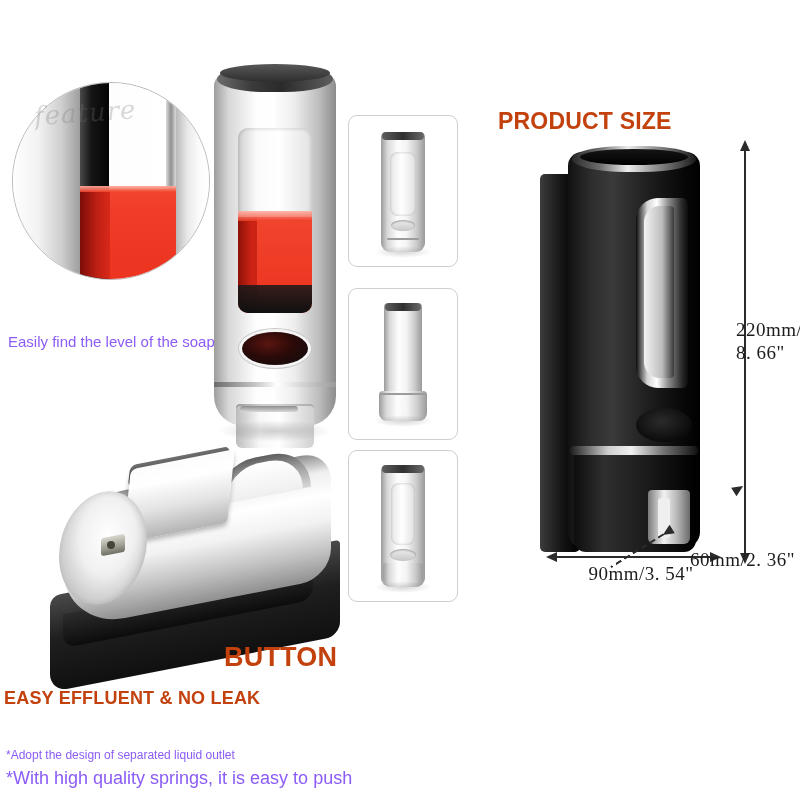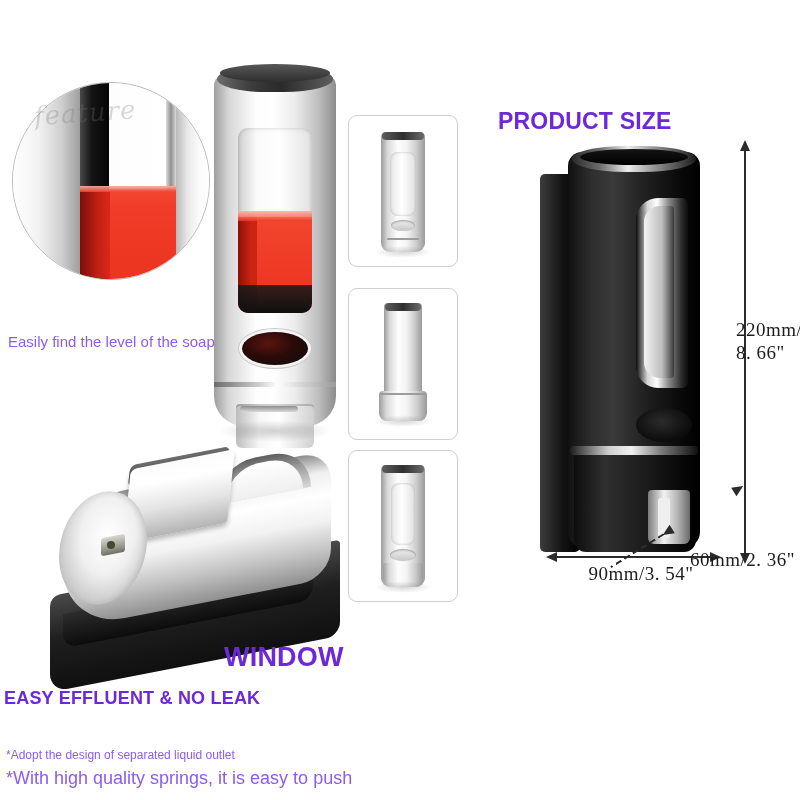--- a/index.html
+++ b/index.html
@@ -2,21 +2,21 @@
 <html><head>
 <meta charset="utf-8">
 <style>
   html,body{margin:0;padding:0;background:#fff;}
   body{width:800px;height:800px;position:relative;overflow:hidden;
        font-family:"Liberation Sans",sans-serif;color:#1a1a1a;}
   .stage{position:absolute;inset:0;background:#ffffff;}
 
   
   .abs{position:absolute;}
-  .hd{font-weight:bold;letter-spacing:.2px;color:#6d28d9;}
+  .hd{font-weight:bold;letter-spacing:.2px;color:#c2410c;}
   .sub{color:#8b5cf6;}
 
   
   .magnifier{left:12px;top:82px;width:196px;height:196px;border-radius:50%;
     border:1px solid #b9b9b9;overflow:hidden;background:#fff;
     box-shadow:0 0 1px rgba(0,0,0,.25) inset;}
   .mg-inner{position:absolute;inset:0;}
   .mg-col{position:absolute;top:0;bottom:0;}
   .mg-left-glass{left:0;width:34%;
     background:linear-gradient(90deg,#ffffff 0%,#f2f2f2 38%,#cfcfcf 72%,#9e9e9e 100%);}
@@ -296,21 +296,21 @@
     <div class="lay-groove"></div>
     <div class="lay-groove-in"></div>
     <div class="lay-btn-top"></div>
     <div class="lay-btn"></div>
     <div class="lay-endcap"></div>
     <div class="lay-nozzle"></div>
     <div class="lay-nozzle-hole"></div>
   </div>
 
   <div class="abs hd pb-title">
-    <div>WINDOW</div>
+    <div>BUTTON</div>
   </div>
 
   <div class="abs hd ps-title">PRODUCT SIZE</div>
 
   <div class="abs blk">
     <div class="blk-plate"></div>
     <div class="blk-body"></div>
     <div class="blk-cap"></div>
     <div class="blk-cap-top"></div>
     <div class="blk-win"></div>

